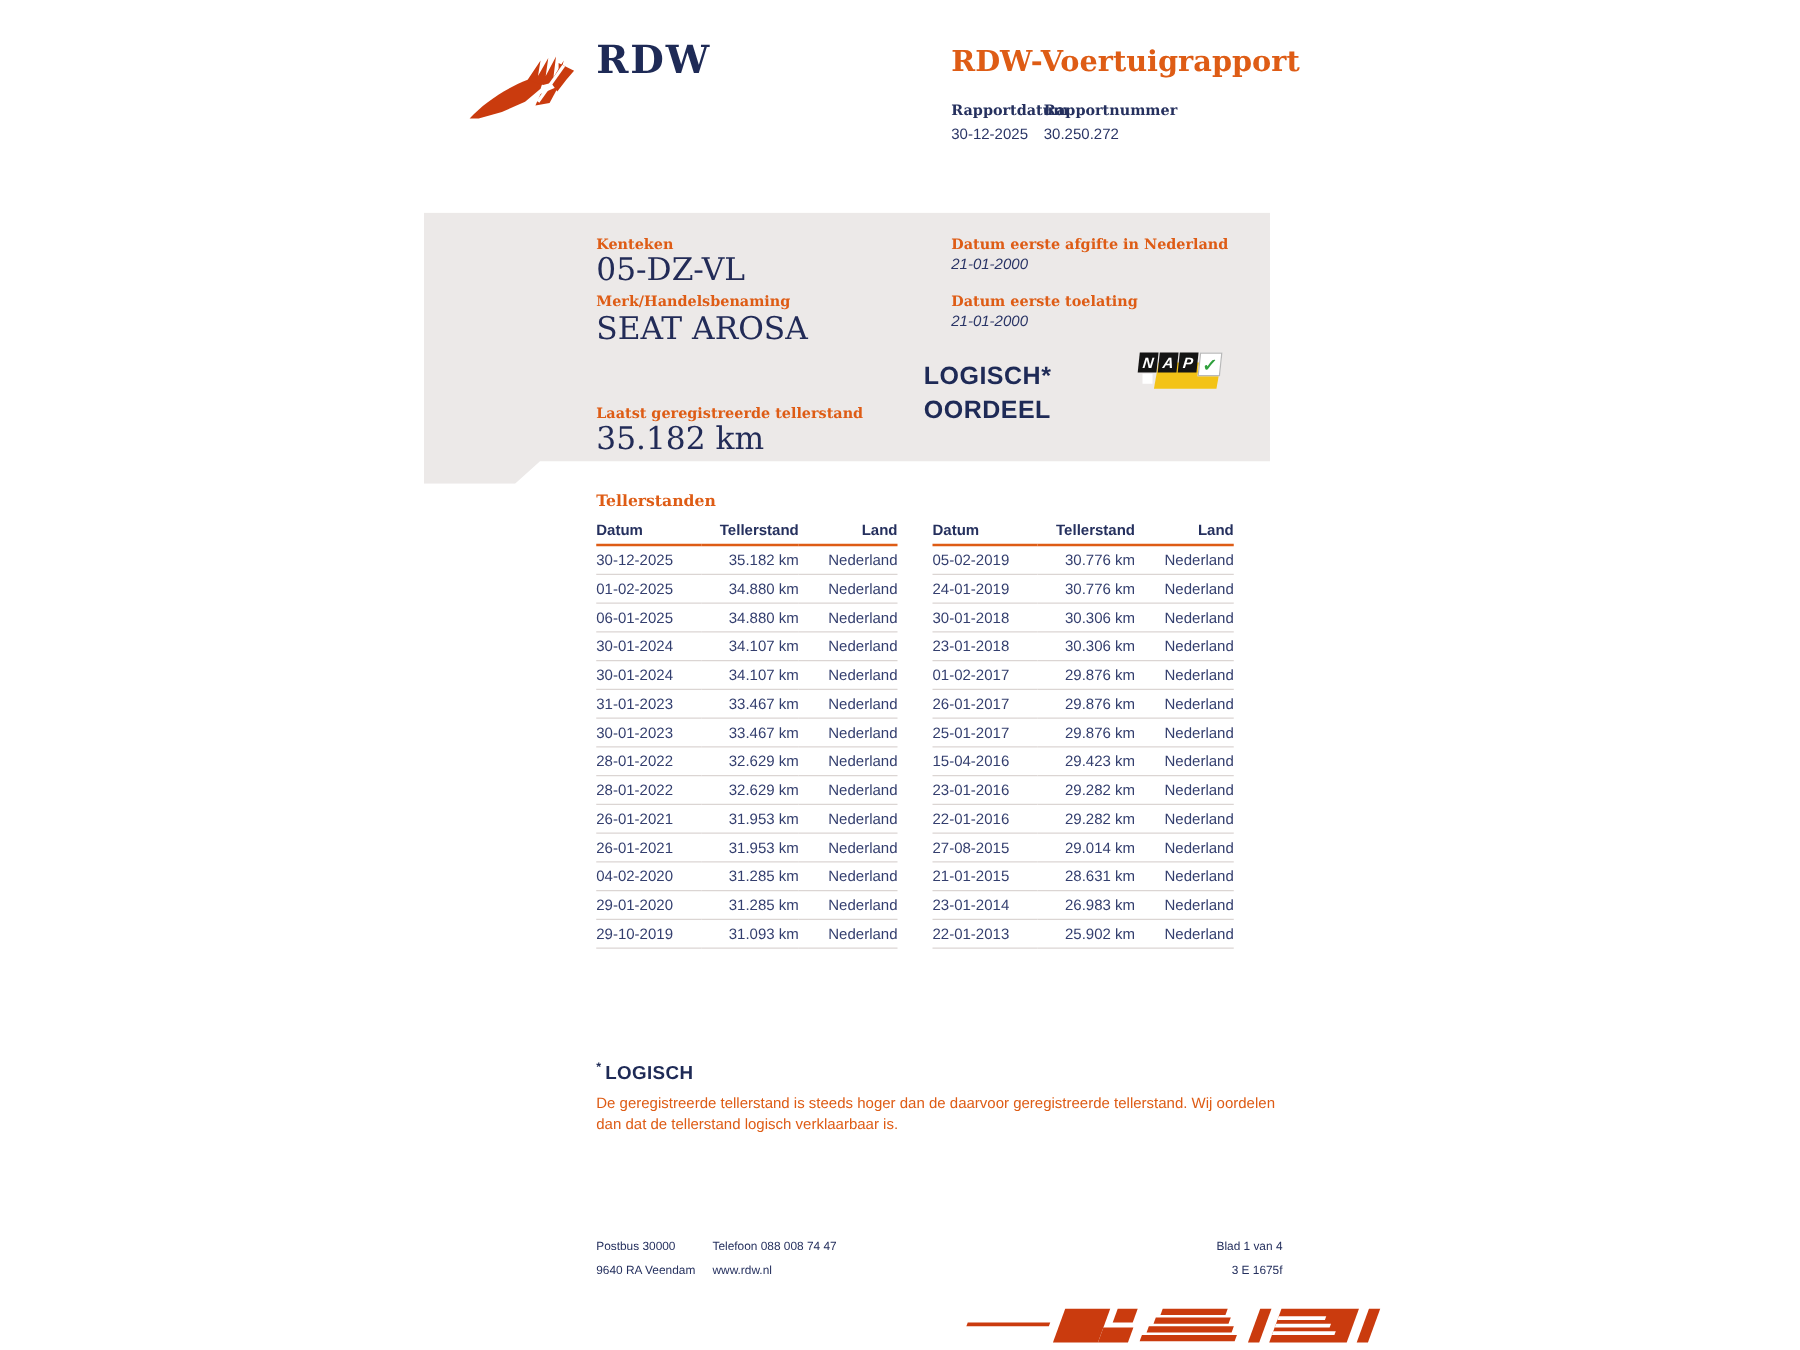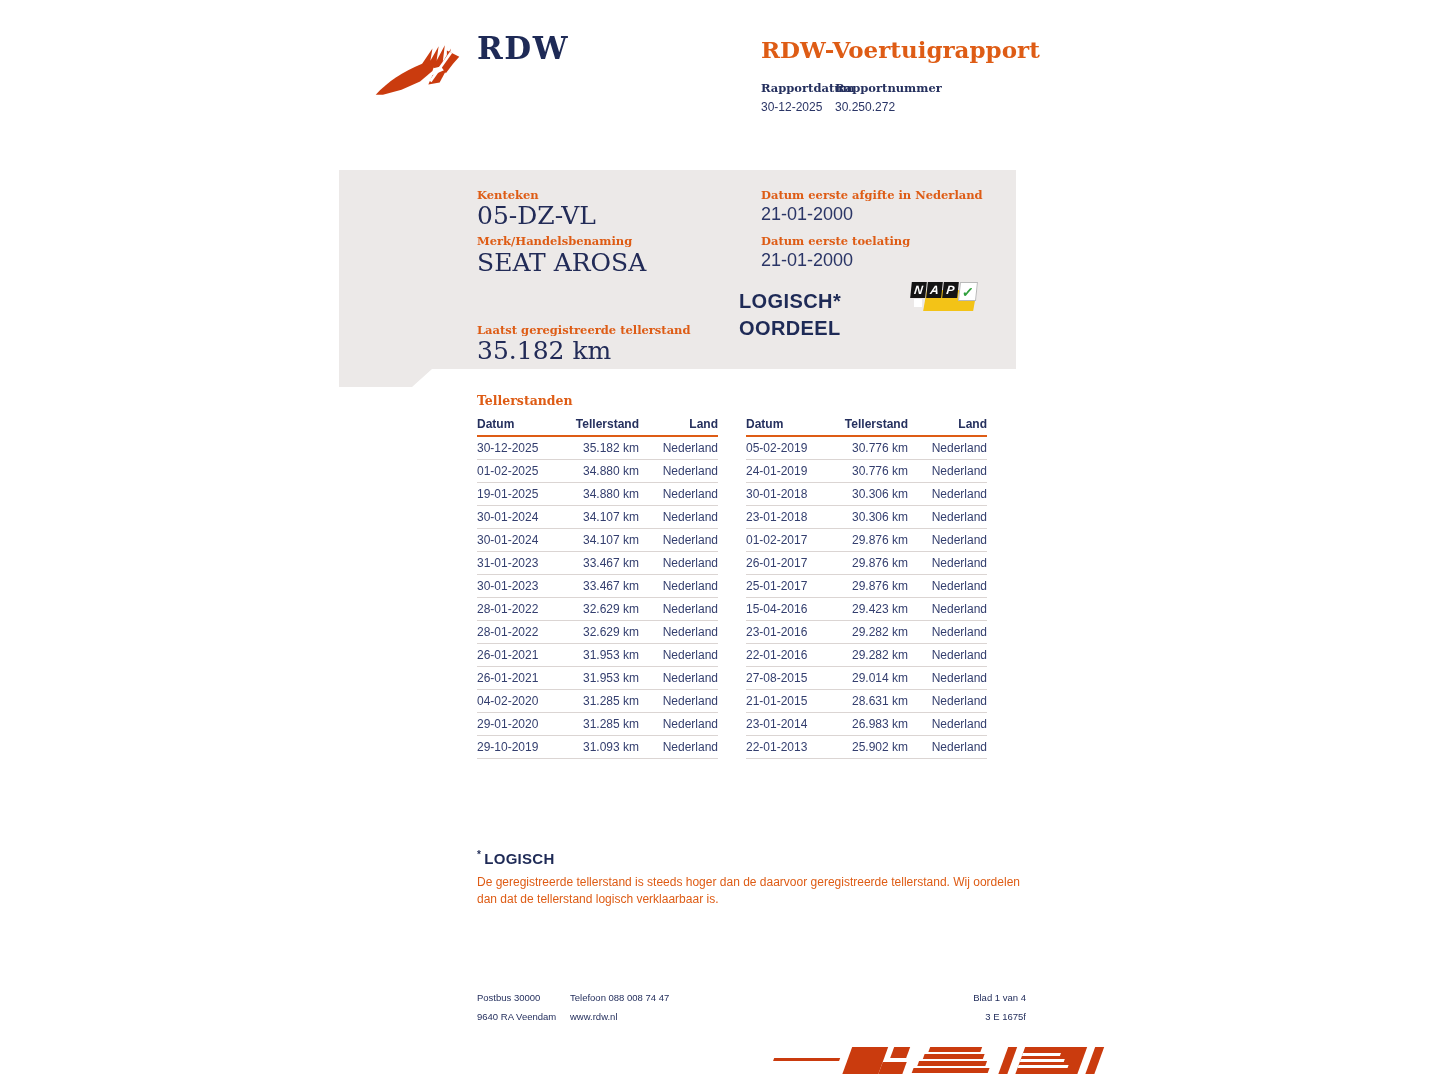--- a/index.html
+++ b/index.html
@@ -17,21 +17,21 @@
   .meta.rapportnummer{left:835px;}
   .meta-label{font-family:"DejaVu Serif",serif;font-weight:700;font-size:11.5px;color:#25305E;}
   .meta-value{font-size:12px;color:#2A3566;margin-top:5px;}
 
   
   .panel{position:absolute;left:339px;top:146px;width:677px;height:219px;background:#ECE9E8;
          clip-path:polygon(0 0,677px 0,677px 199px,93px 199px,73px 217px,0 217px);margin-top:24px;}
   .panel .abs{position:absolute;}
   .field-label{font-family:"DejaVu Serif",serif;font-weight:700;font-size:11.5px;color:#DE5C15;}
   .field-value{font-family:"DejaVu Serif",serif;font-size:25px;color:#222B57;}
-  .small-value{font-size:18px;color:#2A3566;}
+  .small-value{font-size:12px;color:#2A3566;font-style:italic;}
   .oordeel{font-size:20px;font-weight:800;color:#1E2A56;line-height:27px;letter-spacing:.4px;}
 
   
   .nap{position:absolute;left:572px;top:112px;width:72px;height:34px;}
   .nap-yellow{position:absolute;left:14px;top:8px;width:50px;height:21px;background:#F3C317;
               transform:skewX(-10deg);}
   .nap-white-sq{position:absolute;left:3px;top:17px;width:8px;height:8px;background:#fff;}
   .nap-tiles{position:absolute;left:0;top:0;display:flex;gap:1px;}
   .nap-tile{width:15px;height:16px;background:#141414;color:#fff;font-weight:700;font-size:12px;
             font-style:italic;display:flex;align-items:center;justify-content:center;
@@ -148,21 +148,21 @@
               <td class="num">Nederland</td>
             </tr>
 
             <tr>
               <td>01-02-2025</td>
               <td class="num">34.880 km</td>
               <td class="num">Nederland</td>
             </tr>
 
             <tr>
-              <td>19-01-2025</td>
+              <td>06-01-2025</td>
               <td class="num">34.880 km</td>
               <td class="num">Nederland</td>
             </tr>
 
             <tr>
               <td>30-01-2024</td>
               <td class="num">34.107 km</td>
               <td class="num">Nederland</td>
             </tr>
 

